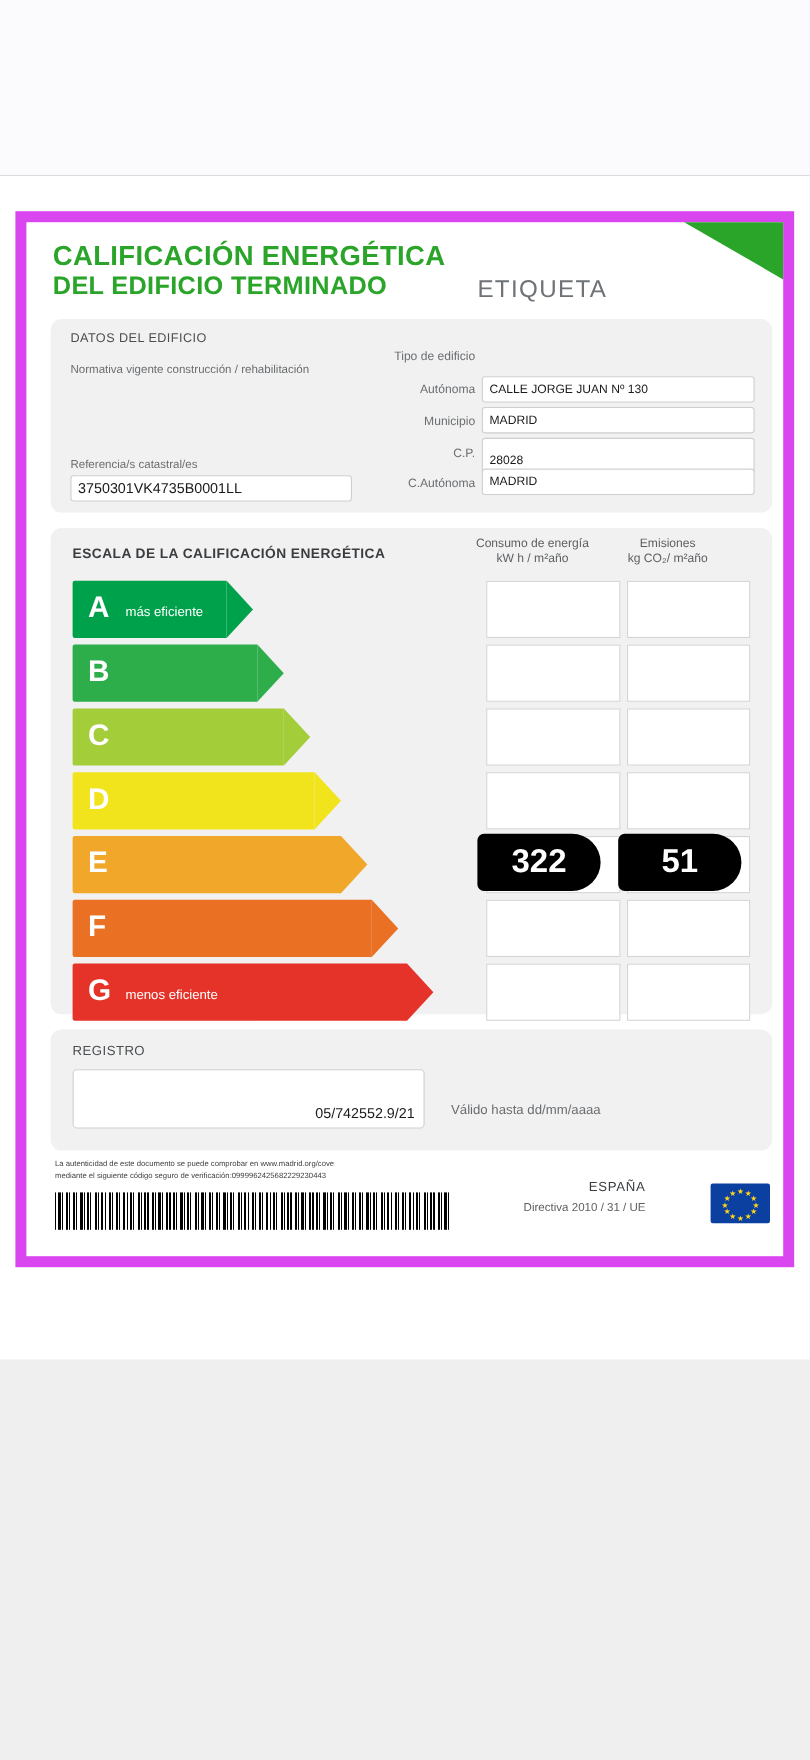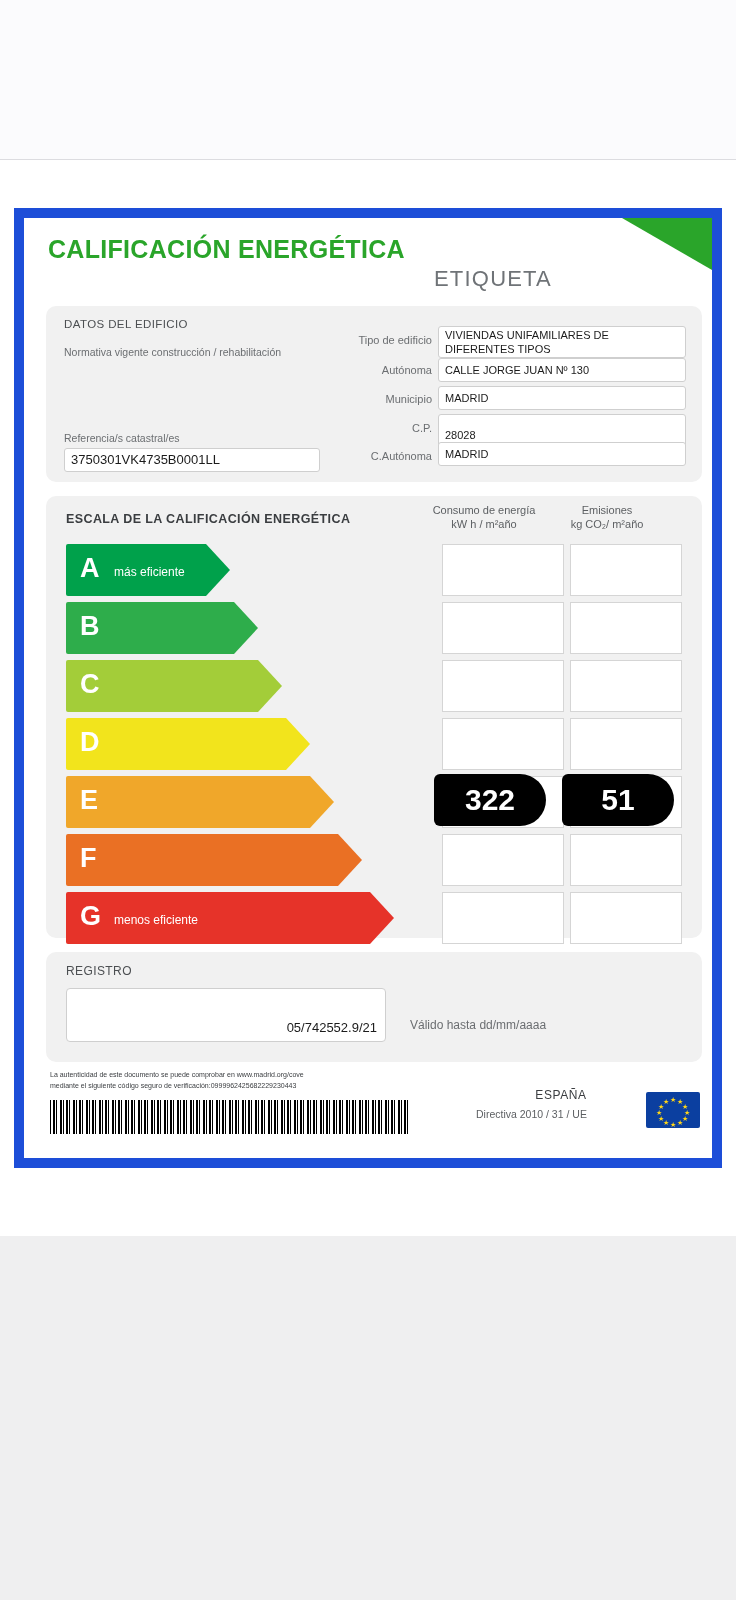--- a/index.html
+++ b/index.html
@@ -18,23 +18,23 @@
     position:absolute; top:1236px; left:0; width:736px; height:364px;
     background:#efeff0;
   }
   .page-white {
     position:absolute; top:160px; left:0; width:736px; height:1076px;
     background:#ffffff;
   }
 
   
   .cert {
-    position:absolute; top:208px; left:14px;
+    position:absolute; top:192px; left:14px;
     width:708px; height:960px;
-    background:#1d4ed8;
+    background:#d946ef;
     padding:10px;
   }
   .cert-inner {
     position:relative;
     width:100%; height:100%;
     background:#ffffff;
   }
   
   .corner {
     position:absolute; top:0; right:0; width:0; height:0;
@@ -200,37 +200,35 @@
 <div class="top-band"></div>
 <div class="page-white"></div>
 <div class="bottom-band"></div>
 
 <div class="cert">
   <div class="cert-inner">
     <div class="corner"></div>
 
     <div class="title-wrap">
       <div class="title-l1">CALIFICACIÓN ENERGÉTICA</div>
+      <div class="title-l2">DEL EDIFICIO TERMINADO</div>
     </div>
     <div class="title-etiqueta">ETIQUETA</div>
 
     <div class="panel panel-building">
       <div class="sec-label" style="top:12px; left:18px;">DATOS DEL EDIFICIO</div>
 
       <div class="small-lbl" style="top:40px; left:18px; width:280px;">Normativa vigente construcción / rehabilitación</div>
 
       <div class="small-lbl" style="top:126px; left:18px;">Referencia/s catastral/es</div>
       <div class="field" style="top:142px; left:18px; width:256px; height:24px;">
         <span class="val big">3750301VK4735B0001LL</span>
       </div>
 
       <div class="rlabel" style="top:28px; left:276px; width:110px;">Tipo de edificio</div>
-      <div class="field" style="top:20px; left:392px; width:248px; height:32px;">
-        <span class="val" style="bottom:auto; top:2px;">VIVIENDAS UNIFAMILIARES DE DIFERENTES TIPOS</span>
-      </div>
 
       <div class="rlabel" style="top:58px; left:276px; width:110px;">Autónoma</div>
       <div class="field" style="top:52px; left:392px; width:248px; height:24px;">
         <span class="val">CALLE JORGE JUAN Nº 130</span>
       </div>
 
       <div class="rlabel" style="top:87px; left:276px; width:110px;">Municipio</div>
       <div class="field" style="top:80px; left:392px; width:248px; height:24px;">
         <span class="val">MADRID</span>
       </div>

